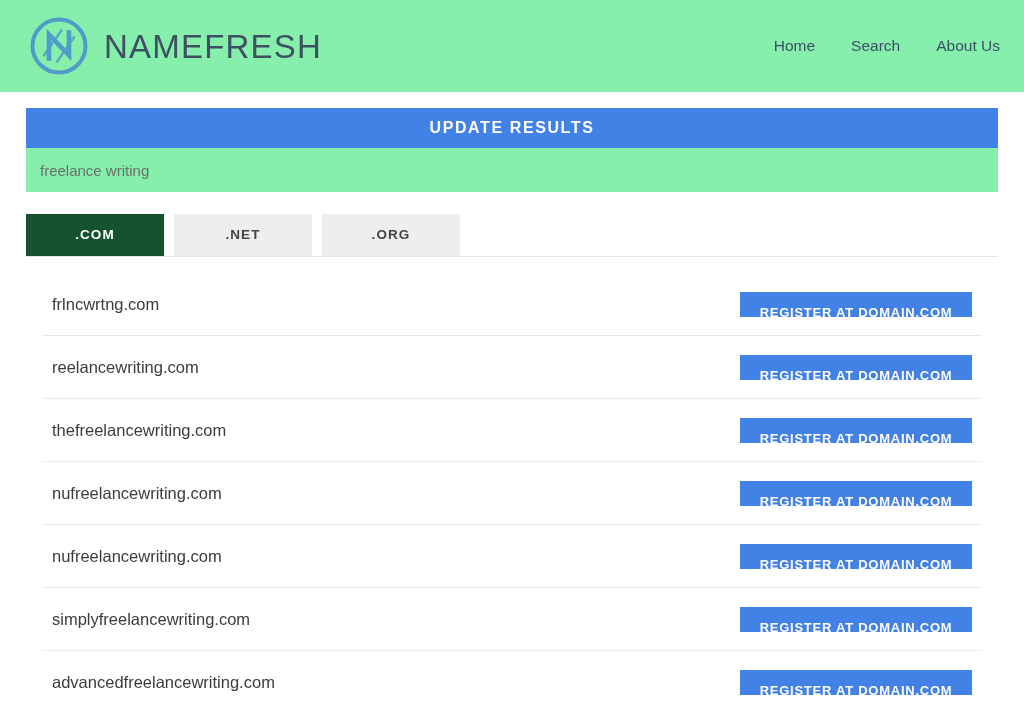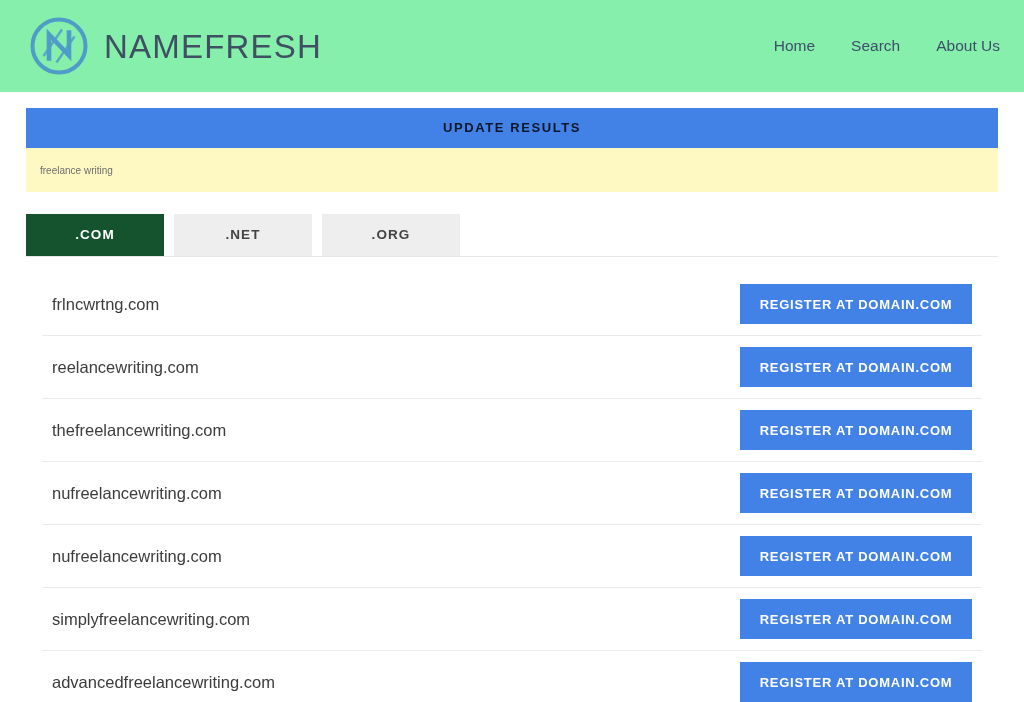--- a/index.html
+++ b/index.html
@@ -65,42 +65,42 @@
     padding-top: 15px;
   }
 
   
   .update-results {
     display: block;
     width: 100%;
     height: 40px;
     border: 0;
     background: #4281e5;
-    color: #0f172a;
-    font-family: "Liberation Sans", sans-serif;
-    font-size: 13px;
+    color: #ffffff;
+    font-family: "Liberation Sans", sans-serif;
+    font-size: 16px;
     font-weight: bold;
     letter-spacing: 1.6px;
     text-align: center;
     cursor: pointer;
     line-height: 40px;
     padding: 0;
   }
 
   
   .search-field {
     display: block;
     width: 100%;
     height: 44px;
     border: 0;
     outline: none;
-    background: #fef9c3;
+    background: #86efac;
     color: #6d6d6d;
     font-family: "Liberation Sans", sans-serif;
-    font-size: 10px;
+    font-size: 15px;
     padding: 0 14px;
   }
   .search-field::placeholder { color: #9a9a9a; }
 
   
   .tabs {
     display: flex;
     align-items: flex-end;
     margin-top: 22px;
     border-bottom: 1px solid #e6e6e6;
@@ -142,21 +142,21 @@
   }
   .register-btn {
     border: 0;
     background: #4281e5;
     color: #ffffff;
     font-family: "Liberation Sans", sans-serif;
     font-size: 13px;
     font-weight: bold;
     letter-spacing: 0.75px;
     width: 232px;
-    height: 40px;
+    height: 25px;
     cursor: pointer;
     white-space: nowrap;
     padding: 0;
     line-height: 42px;
   }
 </style>
 </head>
 <body>
 
 <header class="site-header">

